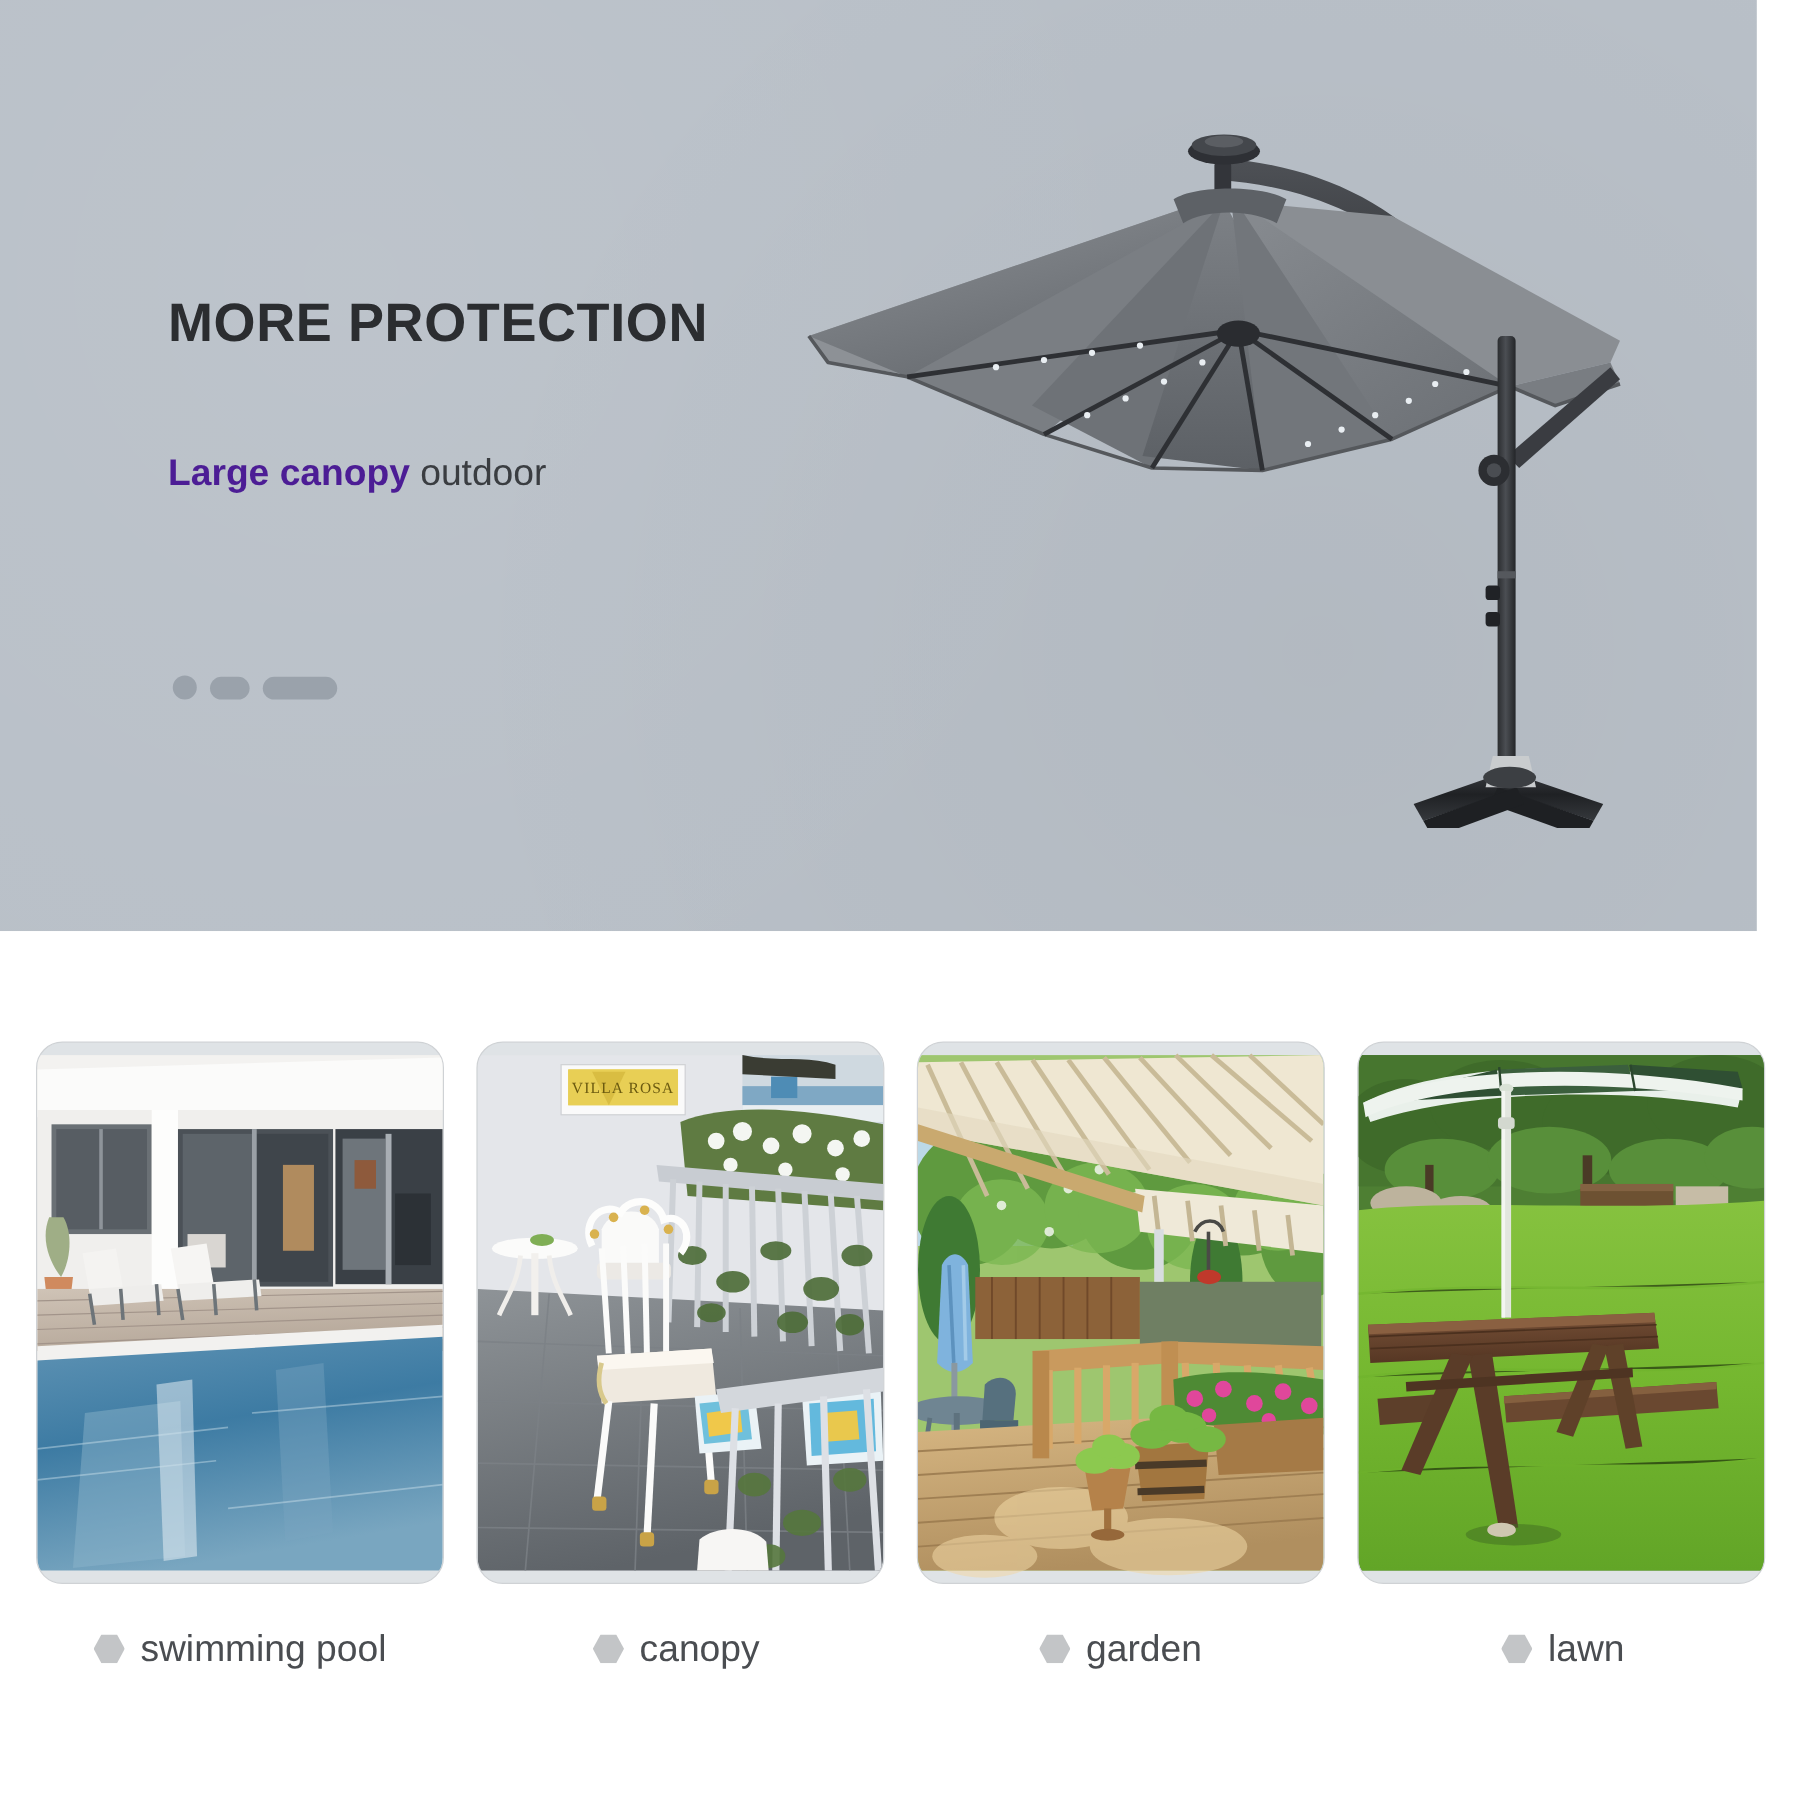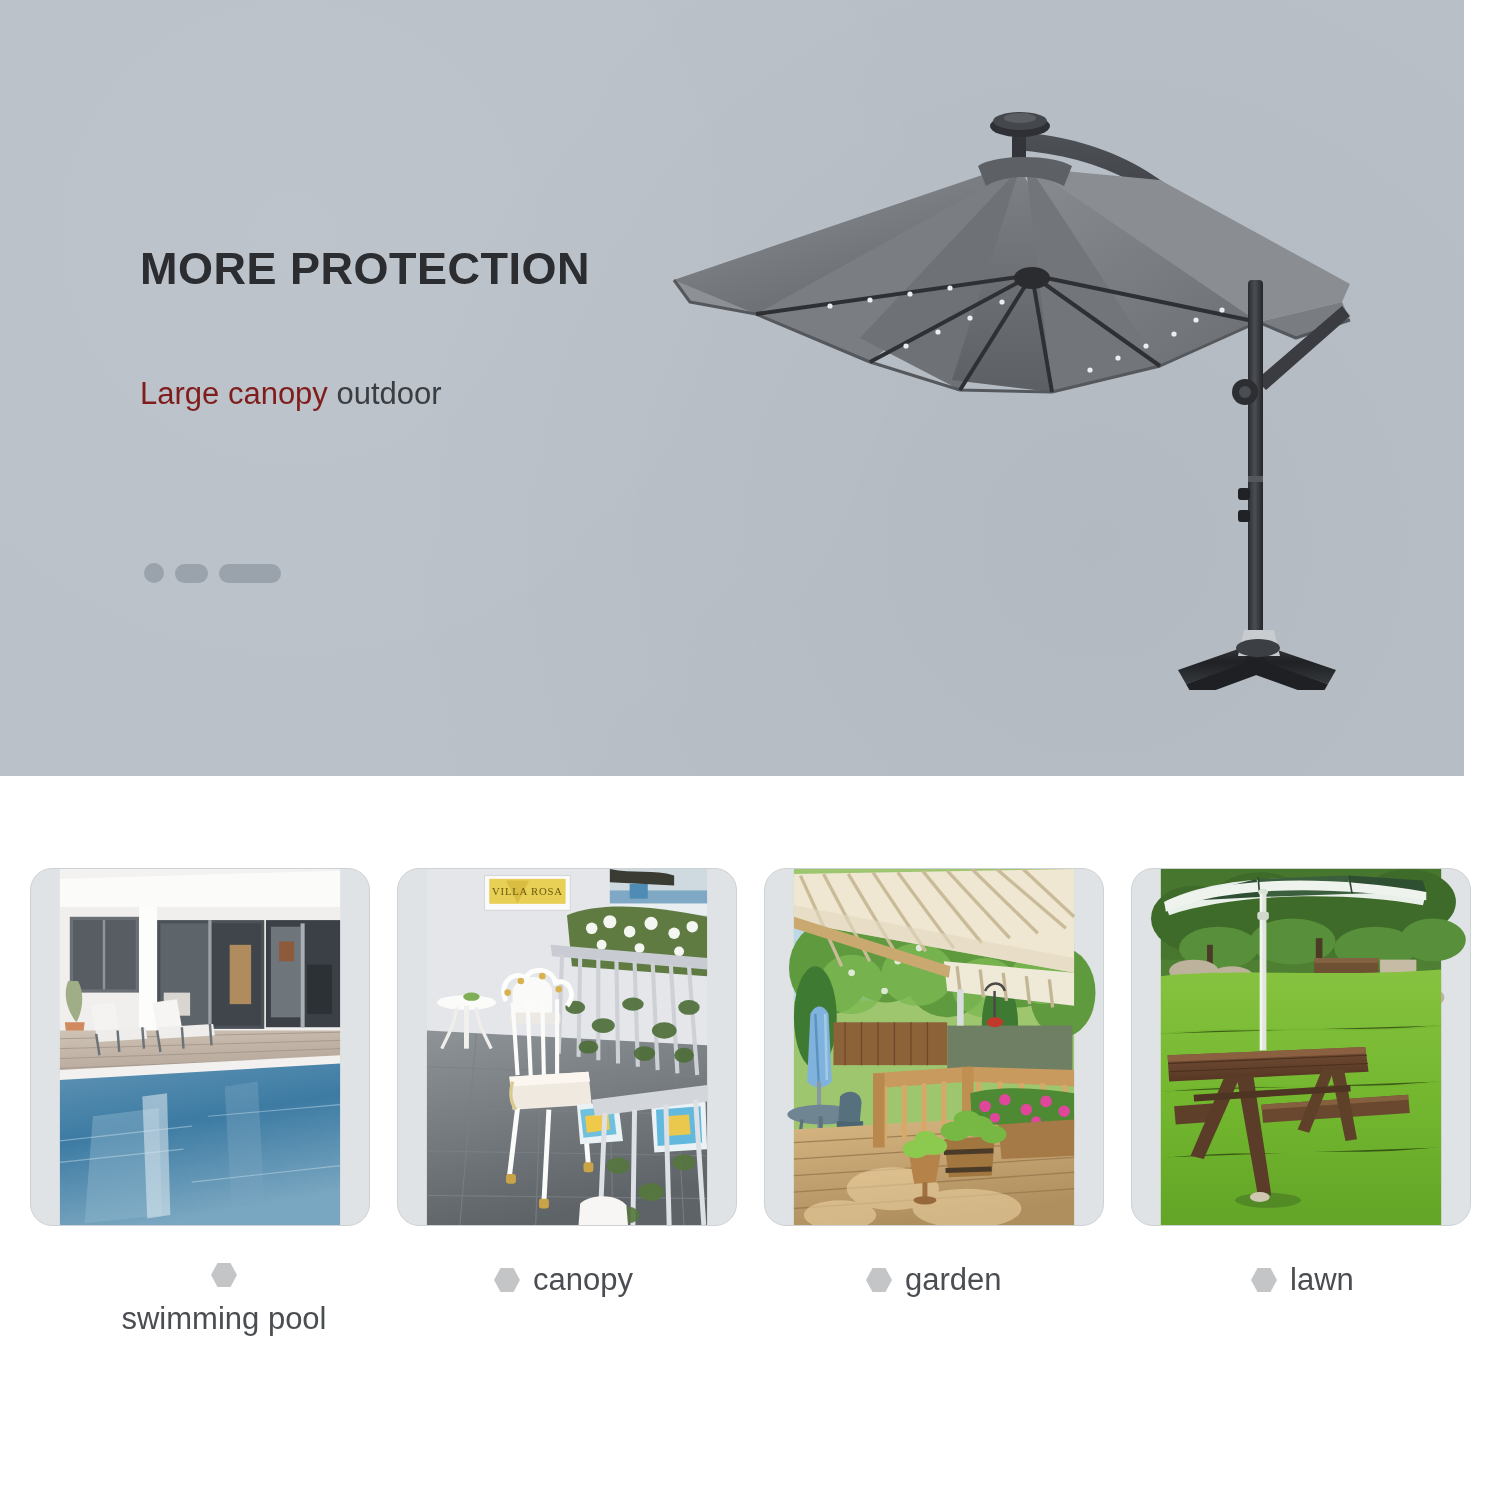--- a/index.html
+++ b/index.html
@@ -53,21 +53,21 @@
     white-space: nowrap;
   }
 
   .subcopy {
     margin-top: 72px;
     color: #3a3d41;
     font-size: 31px;
     line-height: 1.92;
     font-weight: 400;
   }
-  .subcopy .strong { font-weight: normal; color: #7f1d1d; }
+  .subcopy .strong { font-weight: bold; color: #4c1d95; }
 
   
   .pager {
     position: absolute;
     left: 144px;
     top: 563px;
     display: flex;
     align-items: center;
     gap: 11px;
   }
@@ -114,38 +114,38 @@
     width: 1440px;
     display: flex;
     gap: 27px;
   }
 
   .thumb-cell { width: 340px; }
 
   .thumb {
     position: relative;
     width: 340px;
-    height: 358px;
+    height: 452px;
     border-radius: 22px;
     border: 1px solid #cfd2d5;
     overflow: hidden;
     background: #dfe3e6;
   }
   .thumb svg { display: block; width: 100%; height: 100%; }
 
   .caption {
     display: flex;
     align-items: center;
     gap: 13px;
     margin-top: 36px;
     font-size: 31px;
     color: #4a4d51;
     font-weight: 400;
   }
-  .caption.c-pool   { padding-left: 48px; flex-direction: column; }
+  .caption.c-pool   { padding-left: 48px; }
   .caption.c-balc   { padding-left: 97px; }
   .caption.c-lawn   { padding-left: 120px; }
   .caption.c-gard   { padding-left: 102px; }
 
   .hexbullet {
     width: 26px; height: 26px;
     flex: 0 0 26px;
     background: #c3c5c7;
     clip-path: polygon(25% 4%, 75% 4%, 100% 50%, 75% 96%, 25% 96%, 0% 50%);
   }

